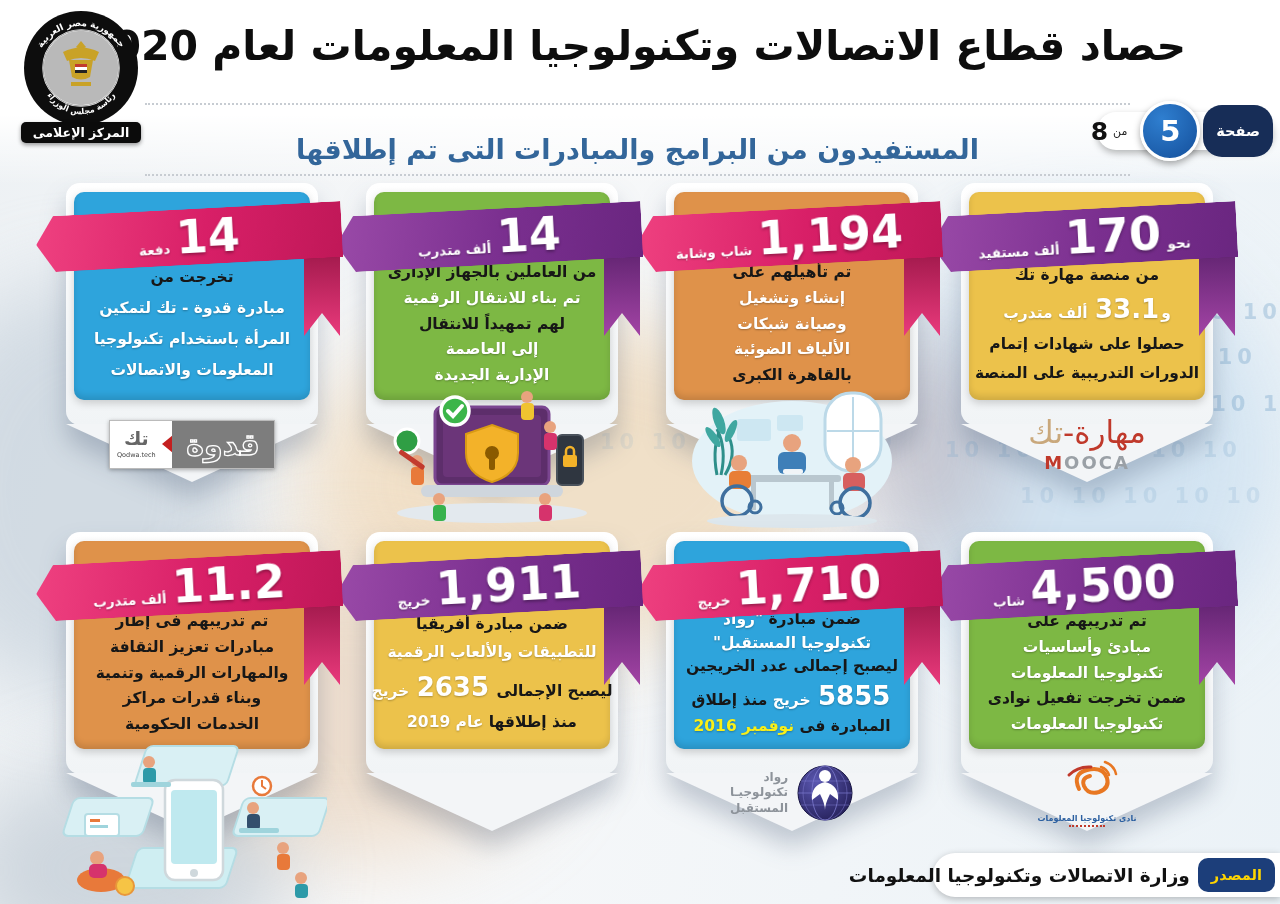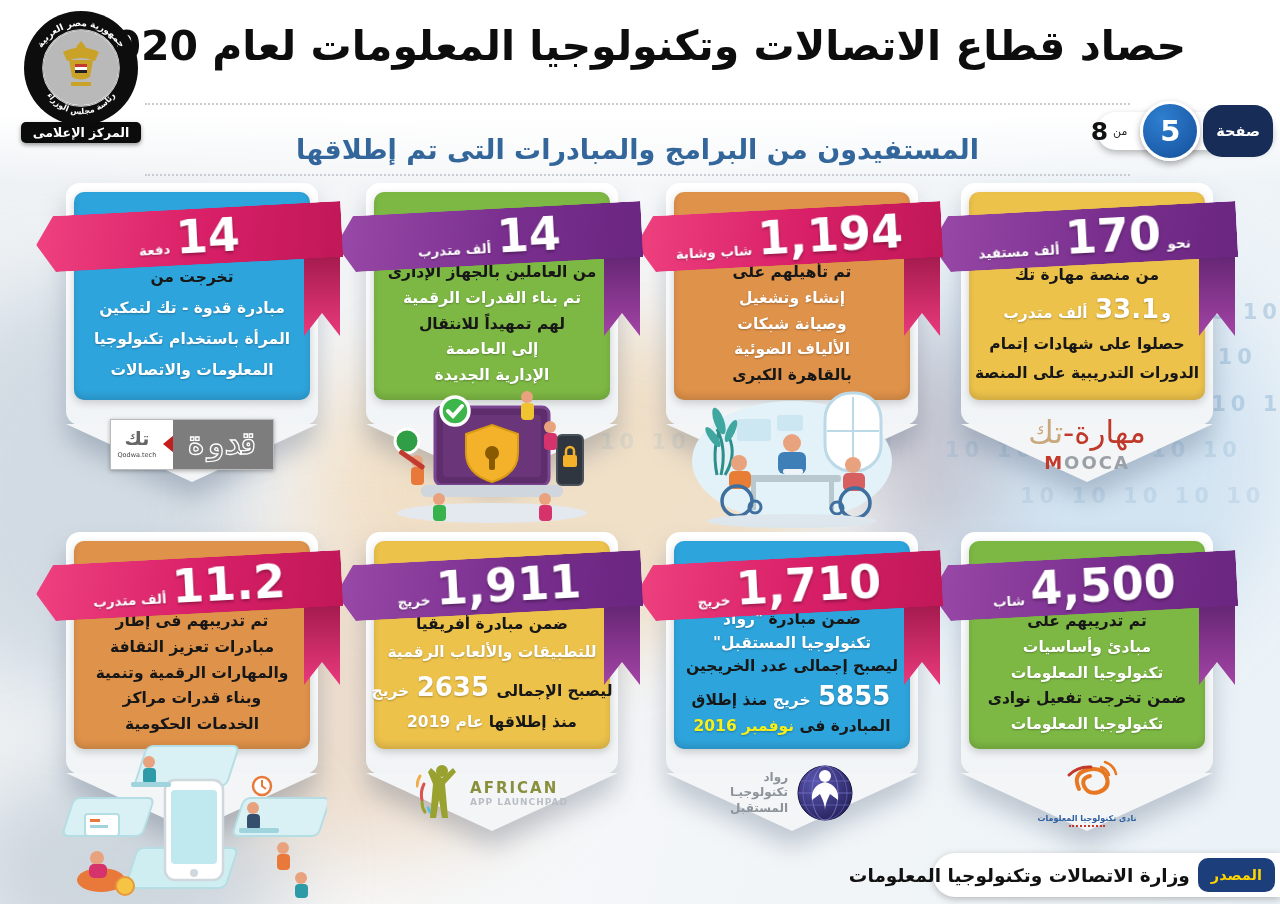--- a/index.html
+++ b/index.html
@@ -91,21 +91,21 @@
     color:#9aa0a6;margin-top:2px;}
   .mh-mooca::first-letter{color:#c0392b;font-weight:900;}
   .lg-qodwa{display:flex;direction:ltr;align-items:stretch;background:#fff;border:1px solid #bbb;
     box-shadow:0 1px 4px rgba(0,0,0,.3);}
   .qd-white{width:52px;display:flex;flex-direction:column;align-items:center;justify-content:center;}
   .qd-tech{font-size:19px;font-weight:900;color:#666;line-height:1;}
   .qd-domain{font-size:6.5px;color:#444;margin-top:3px;}
   .qd-arrow{width:0;height:0;align-self:center;border-top:9px solid transparent;
     border-bottom:9px solid transparent;border-right:11px solid #c41f1f;margin-right:-1px;}
   .qd-gray{background:#7d7d7d;color:#7d7d7d;-webkit-text-stroke:1.3px #fff;
-    font-size:30px;font-weight:900;padding:6px 14px;display:flex;align-items:center;font-family:Liberation Mono, monospace;}
+    font-size:30px;font-weight:900;padding:6px 14px;display:flex;align-items:center;}
   .lg-aal{display:flex;direction:ltr;align-items:center;gap:8px;}
   .aal-1{color:#8a8f3c;font-weight:900;font-size:15px;letter-spacing:2px;}
   .aal-2{color:#b9bec4;font-weight:700;font-size:9px;letter-spacing:1px;}
   .lg-ftl{display:flex;direction:rtl;align-items:center;gap:8px;}
   .ftl-txt{font-size:12px;font-weight:700;color:#8d939a;text-align:right;line-height:1.3;}
   .lg-itc{text-align:center;}
   .itc-line1{font-size:8px;font-weight:700;color:#2b5fa0;margin-top:1px;white-space:nowrap;}
   .itc-line2{width:36px;border-top:2px dotted #c0392b;margin:2px auto 0;}
   
   .source-bar{position:absolute;left:933px;top:853px;width:347px;height:44px;z-index:10;
@@ -285,21 +285,21 @@
     <div class="shield-wrap">
       <div class="shield-top"></div>
       <div class="shield-point"></div>
     </div>
     <div class="body bg-green">
       <div class="body-lines">
             <div class="bl">
               <span class="sg-dark">من العاملين بالجهاز الإدارى</span>
             </div>
             <div class="bl">
-              <span class="sg-light">تم بناء القدرات الرقمية</span>
+              <span class="sg-light">تم بناء للانتقال الرقمية</span>
             </div>
             <div class="bl">
               <span class="sg-dark">لهم تمهيداً للانتقال</span>
             </div>
             <div class="bl">
               <span class="sg-light">إلى العاصمة</span>
             </div>
             <div class="bl">
               <span class="sg-light">الإدارية الجديدة</span>
             </div>
@@ -506,40 +506,20 @@
               <span class="sg-light">عام 2019</span>
             </div>
           </div>
     </div>
     <div class="tail tl-purple"></div>
     <div class="ribbon rb-purple">
 
       <span class="stat-number">1,911</span>
       <span class="stat-unit">خريج</span>
     </div>
-    <div class="footer-slot as-logo">
-          <div class="lg-aal">
-      <svg width="46" height="58" viewBox="0 0 46 58">
-        <g stroke-linecap="round" stroke-width="3" fill="none">
-          <path d="M8 20 q-4 8 -2 16" stroke="#d9534f"></path>
-          <path d="M4 12 q-3 5 -3 10" stroke="#f0ad4e"></path>
-          <path d="M12 44 q2 5 7 8" stroke="#5bc0de"></path>
-          <path d="M6 38 q0 6 3 10" stroke="#99a12f"></path>
-        </g>
-        <g fill="#99a12f">
-          <circle cx="26" cy="7" r="6"></circle>
-          <path d="M12 8 l3 -4 11 10 11 -10 3 4 -11 12 3 34 -6 0 -3 -18 -3 18 -6 0 3 -34 z"></path>
-        </g>
-      </svg>
-      <div>
-        <div class="aal-1">AFRICAN</div>
-        <div class="aal-2">APP LAUNCHPAD</div>
-      </div>
-    </div>
-        </div>
   </div>
       <div class="card pos-8">
     <div class="shield-wrap">
       <div class="shield-top"></div>
       <div class="shield-point"></div>
     </div>
     <div class="body bg-orange">
       <div class="body-lines">
             <div class="bl">
               <span class="sg-dark">تم تدريبهم فى إطار</span>

